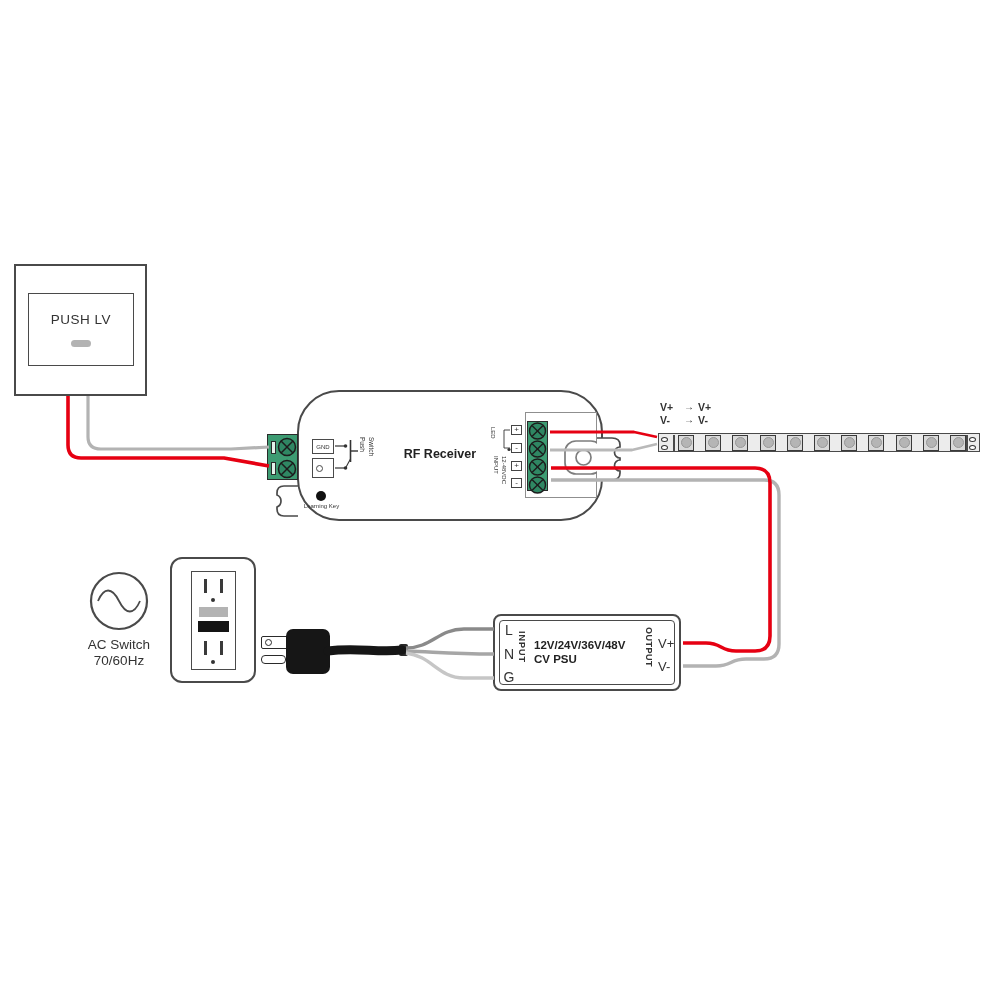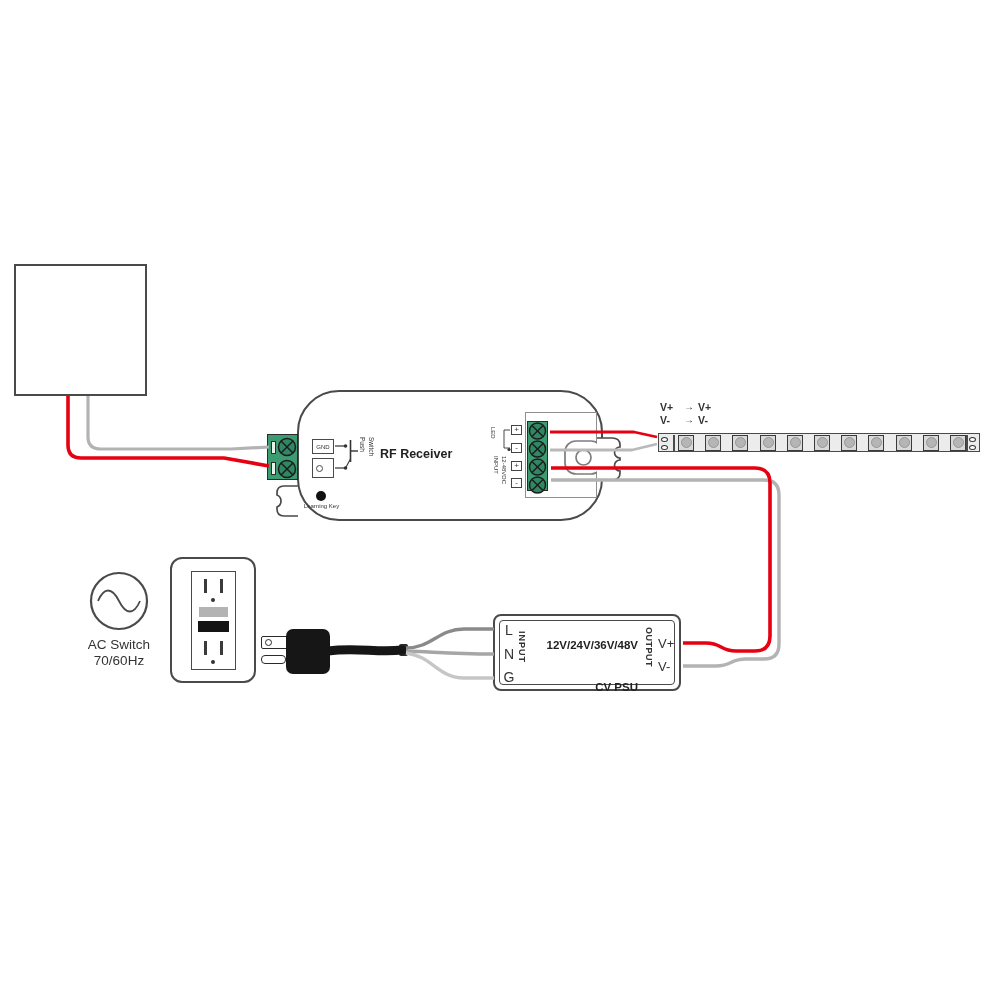--- a/index.html
+++ b/index.html
@@ -18,21 +18,21 @@
   
   .sw-plate { left:14px; top:264px; width:133px; height:132px; border:2.4px solid #4a4a4a; background:#fff; }
   .sw-btn   { left:28px; top:293px; width:106px; height:73px; border:1.7px solid #4a4a4a;
               display:flex; flex-direction:column; align-items:center; justify-content:center; gap:13px; }
   .sw-label { font-size:13.5px; letter-spacing:.5px; color:#333; }
   .sw-pill  { width:20px; height:7px; border-radius:4px; background:#b3b3b3; }
   .caption  { left:150px; top:309px; width:142px; text-align:center; font-size:13.5px; line-height:1.18; color:#333; }
 
   
   .rx-body { left:297px; top:390px; width:306px; height:131px; border:2.4px solid #4a4a4a; border-radius:42px; background:#fff; }
-  .rx-title { left:380px; top:447px; width:96px; text-align:left; font-size:12.5px; font-weight:bold; color:#222; }
+  .rx-title { left:380px; top:447px; width:96px; text-align:right; font-size:12.5px; font-weight:bold; color:#222; }
   .gnd-box { left:312px; top:439px; width:22px; height:15px; border:1.3px solid #4a4a4a; font-size:6px; }
   .contact-box { left:312px; top:458px; width:22px; height:20px; border:1.3px solid #4a4a4a; }
   .contact-dot { position:absolute; left:3px; top:6px; width:7px; height:7px; border:1.3px solid #4a4a4a; border-radius:50%; }
   .push-lbl { left:358px; top:437px; height:42px; font-size:6.5px; line-height:1.3; color:#333; }
   .lk-dot { left:316px; top:491px; width:10px; height:10px; background:#111; border-radius:50%; }
   .lk-lbl { left:294px; top:503px; width:55px; text-align:center; font-size:6px; color:#333; }
   .term-green { background:#3d9b72; border:1.6px solid #2a2a2a; }
   .t-left  { left:267px; top:434px; width:31px; height:46px; }
   .t-slot  { width:5px; height:13px; background:#e4f2ea; border:1px solid #2a2a2a; }
   .t-frame { left:525px; top:412px; width:72px; height:86px; border:1.6px solid #8f8f8f; background:#fff; }
@@ -64,30 +64,34 @@
   .prong-a { left:261px; top:636px; width:27px; height:13px; border:1.6px solid #2a2a2a; border-radius:2px; background:#fff; }
   .prong-a i { position:absolute; left:3px; top:2px; display:block; width:7px; height:7px; border:1.4px solid #2a2a2a; border-radius:50%; }
   .prong-b { left:261px; top:655px; width:25px; height:9px; border:1.6px solid #2a2a2a; border-radius:4px; background:#fff; }
   .cord-end { left:399px; top:644px; width:9px; height:12px; background:#2a2a2a; border-radius:2px; }
 
   
   .psu-outer { left:493px; top:614px; width:188px; height:77px; border:2.4px solid #4a4a4a; border-radius:8px; background:#fff; }
   .psu-inner { left:499px; top:620px; width:176px; height:65px; border:1.3px solid #4a4a4a; border-radius:4px; }
   .psu-lng { left:501px; width:16px; text-align:center; font-size:14px; color:#333; }
   .psu-in { left:517px; top:631px; height:44px; font-size:9px; font-weight:600; letter-spacing:1px; color:#333; }
-  .psu-model { left:534px; width:104px; text-align:right; font-size:11.5px; font-weight:bold; color:#222; }
+  .psu-model { left:534px; width:104px; text-align:left; font-size:11.5px; font-weight:bold; color:#222; }
   .psu-out { left:644px; top:627px; height:52px; font-size:9px; font-weight:600; letter-spacing:.5px; color:#333; }
   .psu-v { left:658px; width:22px; font-size:13px; color:#333; }
 </style>
 </head>
 <body>
 
 <div class="stage">
 
   <div class="abs sw-plate"></div>
+  <div class="abs sw-btn">
+    <span class="sw-label">PUSH LV</span>
+    <span class="sw-pill"></span>
+  </div>
 
   <div class="abs rx-body"></div>
   <div class="abs rx-title">RF Receiver</div>
 
   <div class="abs gnd-box ctr">
     <span>GND</span>
   </div>
   <div class="abs contact-box">
     <span class="contact-dot"></span>
   </div>
@@ -189,21 +193,21 @@
   <div class="abs plug-body"></div>
   <div class="abs cord-end"></div>
 
   <div class="abs psu-outer"></div>
   <div class="abs psu-inner"></div>
   <div class="abs psu-lng" style="top:622px;">L</div>
   <div class="abs psu-lng" style="top:646px;">N</div>
   <div class="abs psu-lng" style="top:669px;">G</div>
   <div class="abs psu-in vrl">INPUT</div>
   <div class="abs psu-model" style="top:639px;">12V/24V/36V/48V</div>
-  <div class="abs psu-model" style="top:653px;margin-top:28px;">CV PSU</div>
+  <div class="abs psu-model" style="top:653px;">CV PSU</div>
   <div class="abs psu-out vrl">OUTPUT</div>
   <div class="abs psu-v" style="top:636px;">V+</div>
   <div class="abs psu-v" style="top:659px;">V-</div>
 
   <svg class="layer">
 
     <rect x="565" y="441" width="37" height="33" rx="11" fill="#fff" stroke="#7d7d7d" stroke-width="1.7"></rect>
     <circle cx="583.5" cy="457.5" r="7.5" fill="#fff" stroke="#7d7d7d" stroke-width="1.7"></circle>
 
     <path d="M298,486 H284 Q277,486 277,493 L277,495 A6.5,6.5 0 0 1 277,507 L277,509 Q277,516 284,516 H298" fill="#fff" stroke="#4a4a4a" stroke-width="1.7"></path>

